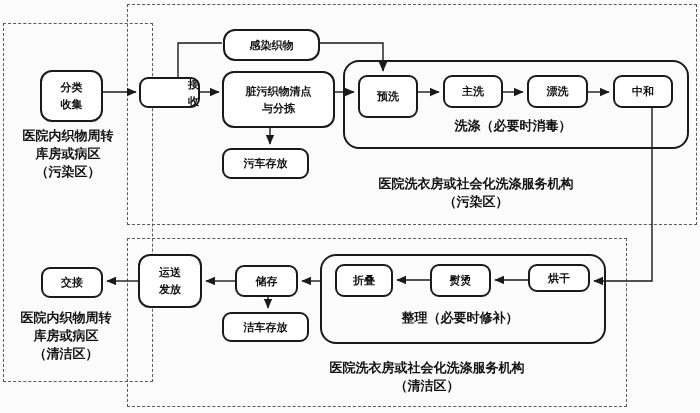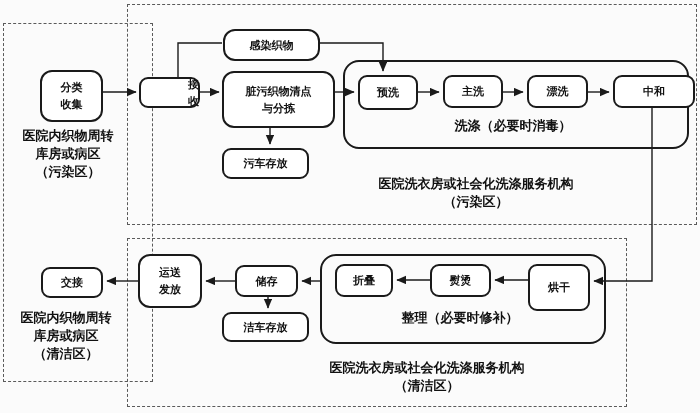--- a/index.html
+++ b/index.html
@@ -69,34 +69,34 @@
   <div class="node" style="left:223px;top:29px;width:97px;height:32px;border-radius:12px;">
     <span>感染织物</span>
   </div>
   <div class="node big" style="left:222px;top:71px;width:113px;height:57px;">
     <span>脏污织物清点</span>
     <span>与分拣</span>
   </div>
   <div class="node" style="left:222px;top:148px;width:87px;height:31px;">
     <span>污车存放</span>
   </div>
-  <div class="node" style="left:358px;top:75px;width:60px;height:35px;">
+  <div class="node" style="left:358px;top:75px;width:60px;height:43px;">
     <span>预洗</span>
   </div>
   <div class="node" style="left:527px;top:75px;width:61px;height:33px;">
     <span>漂洗</span>
   </div>
   <div class="node" style="left:443px;top:75px;width:60px;height:33px;">
     <span>主洗</span>
   </div>
-  <div class="node" style="left:613px;top:75px;width:82px;height:33px;">
+  <div class="node" style="left:613px;top:75px;width:60px;height:33px;">
     <span>中和</span>
   </div>
 
-  <div class="node" style="left:528px;top:264px;width:62px;height:47px;">
+  <div class="node" style="left:528px;top:264px;width:62px;height:28px;">
     <span>烘干</span>
   </div>
   <div class="node" style="left:430px;top:264px;width:61px;height:33px;">
     <span>熨烫</span>
   </div>
   <div class="node" style="left:335px;top:264px;width:58px;height:33px;">
     <span>折叠</span>
   </div>
   <div class="node" style="left:235px;top:265px;width:63px;height:32px;">
     <span>储存</span>

